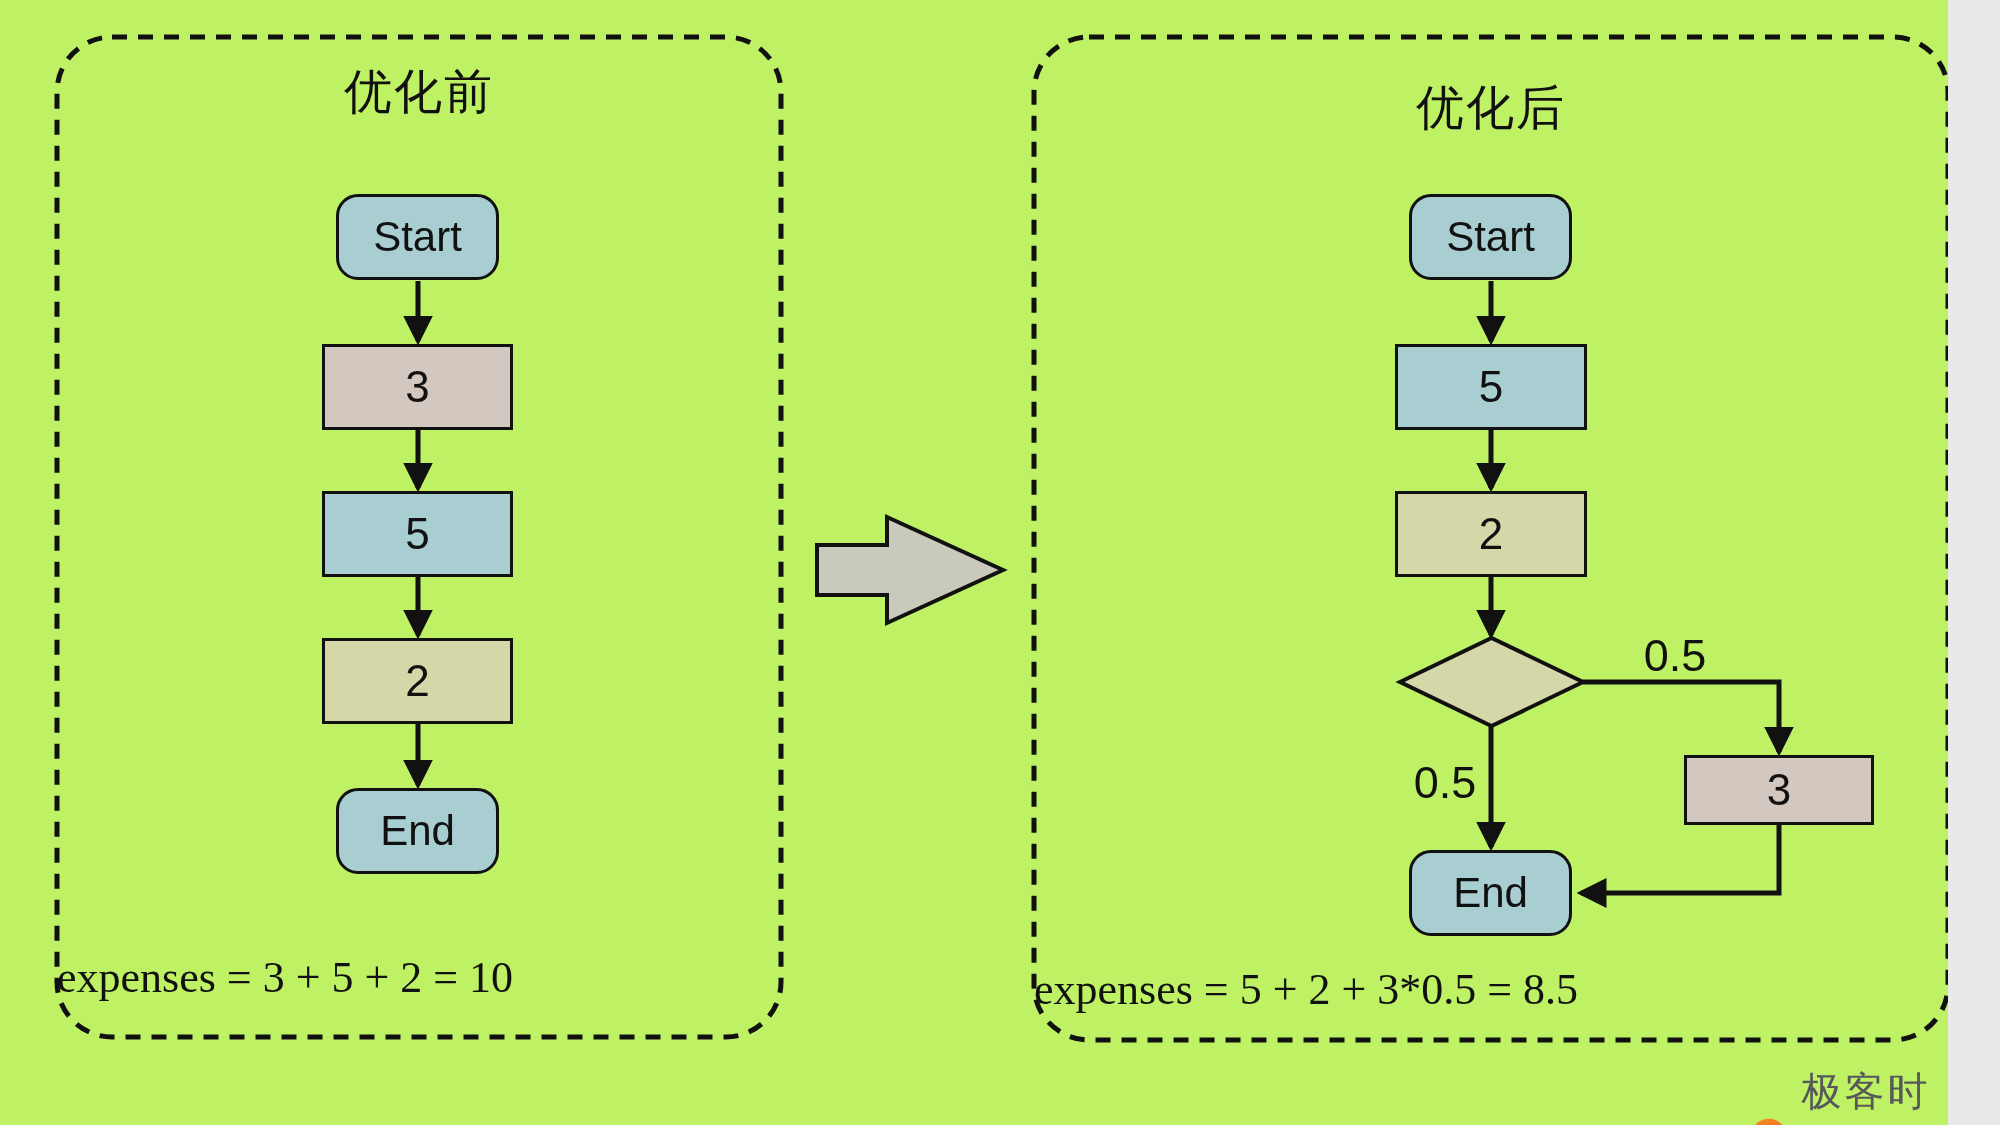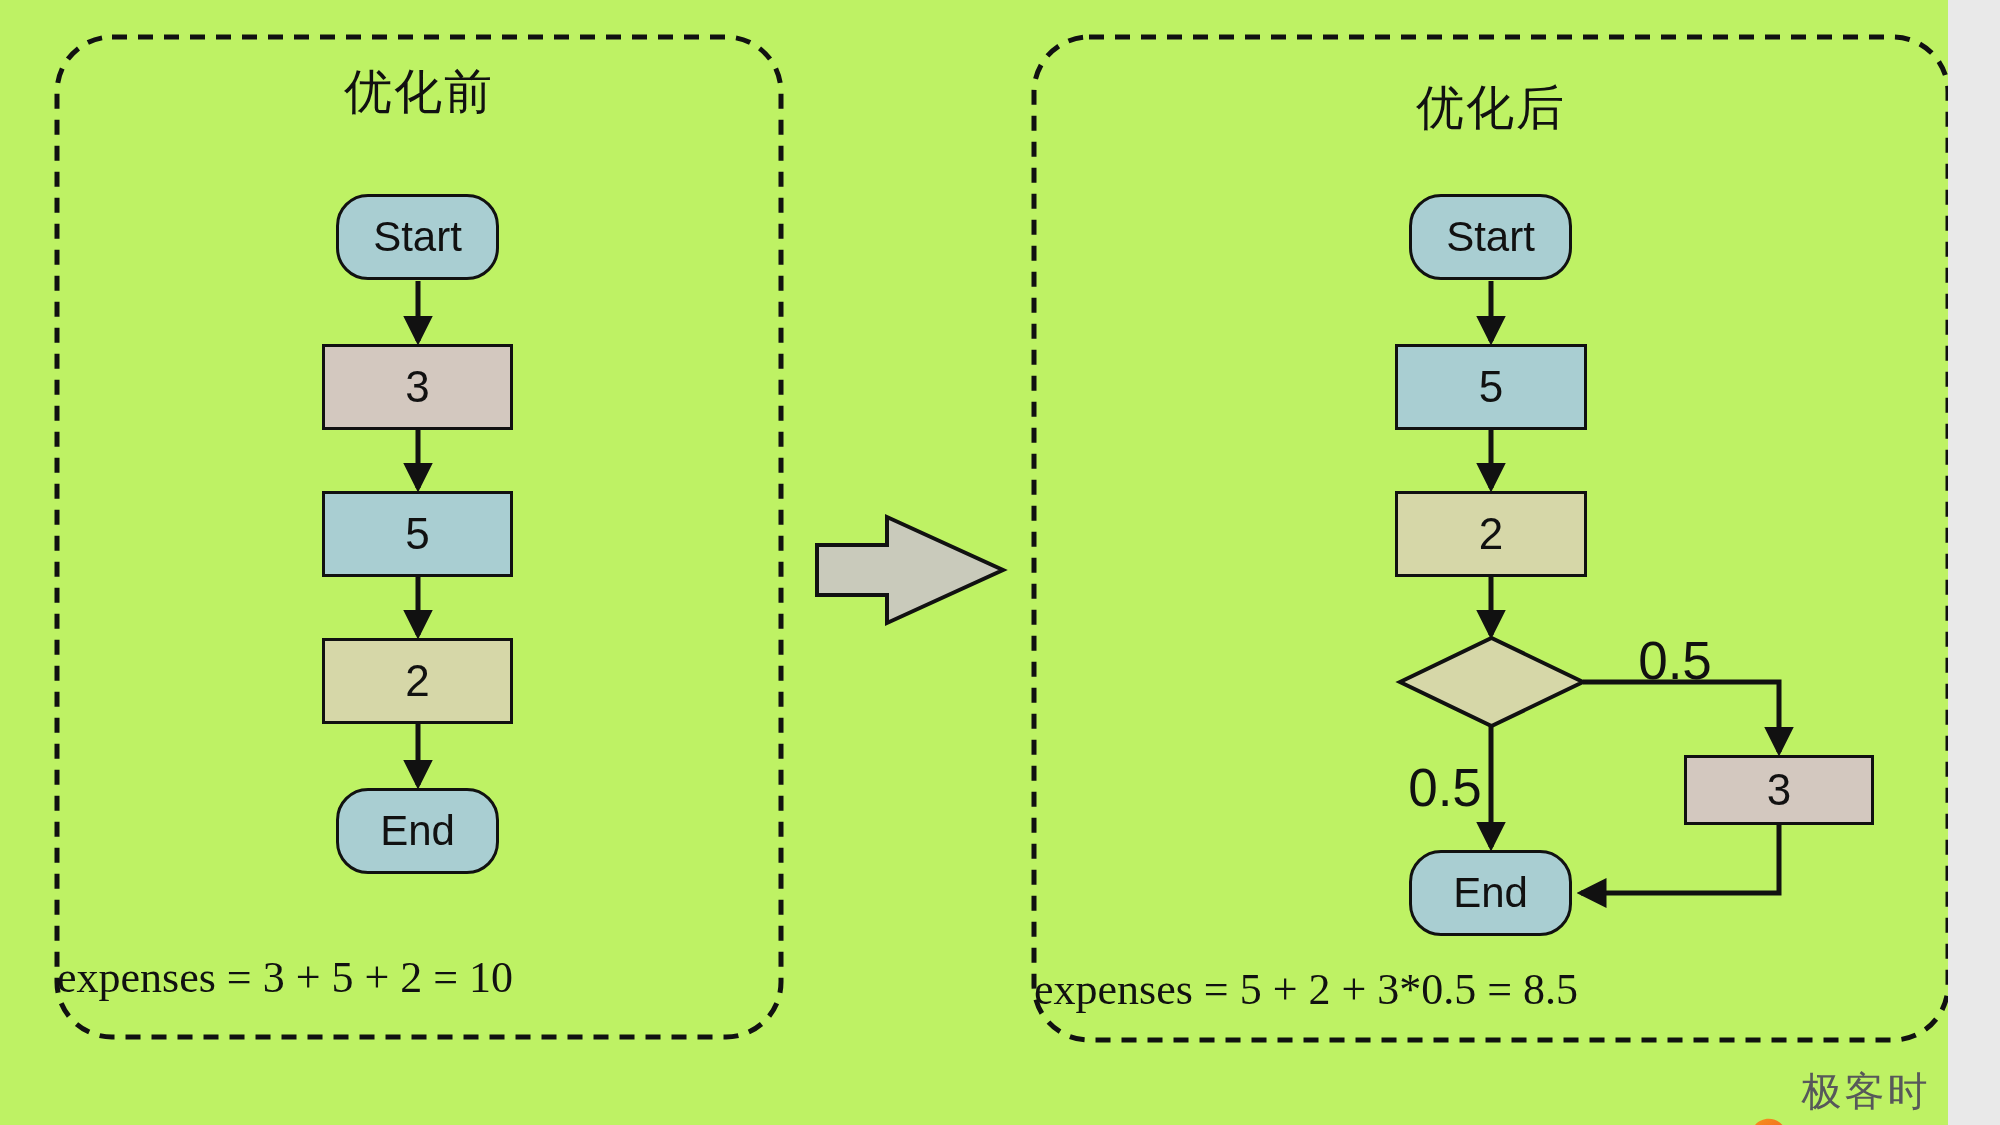--- a/index.html
+++ b/index.html
@@ -20,29 +20,29 @@
   }
   .node{
     position:absolute;
     display:flex;align-items:center;justify-content:center;
     box-sizing:border-box;
     border:3px solid #111;
     color:#111;
     font-size:42px;
   }
   .num{font-size:44px;}
-  .pill{border-radius:32px;}
+  .pill{border-radius:22px;}
   .teal{background:#a9ced2;}
   .tan{background:#d3c8bf;}
   .olive{background:#d6d7a8;}
   .edge-label{
     position:absolute;
     width:120px;
     text-align:center;
-    font-size:53px;
+    font-size:45px;
     color:#111;
   }
   .formula{
     position:absolute;
     font-family:"Liberation Serif",serif;
     font-size:44px;
     color:#111;
   }
   .logo{
     position:absolute;

